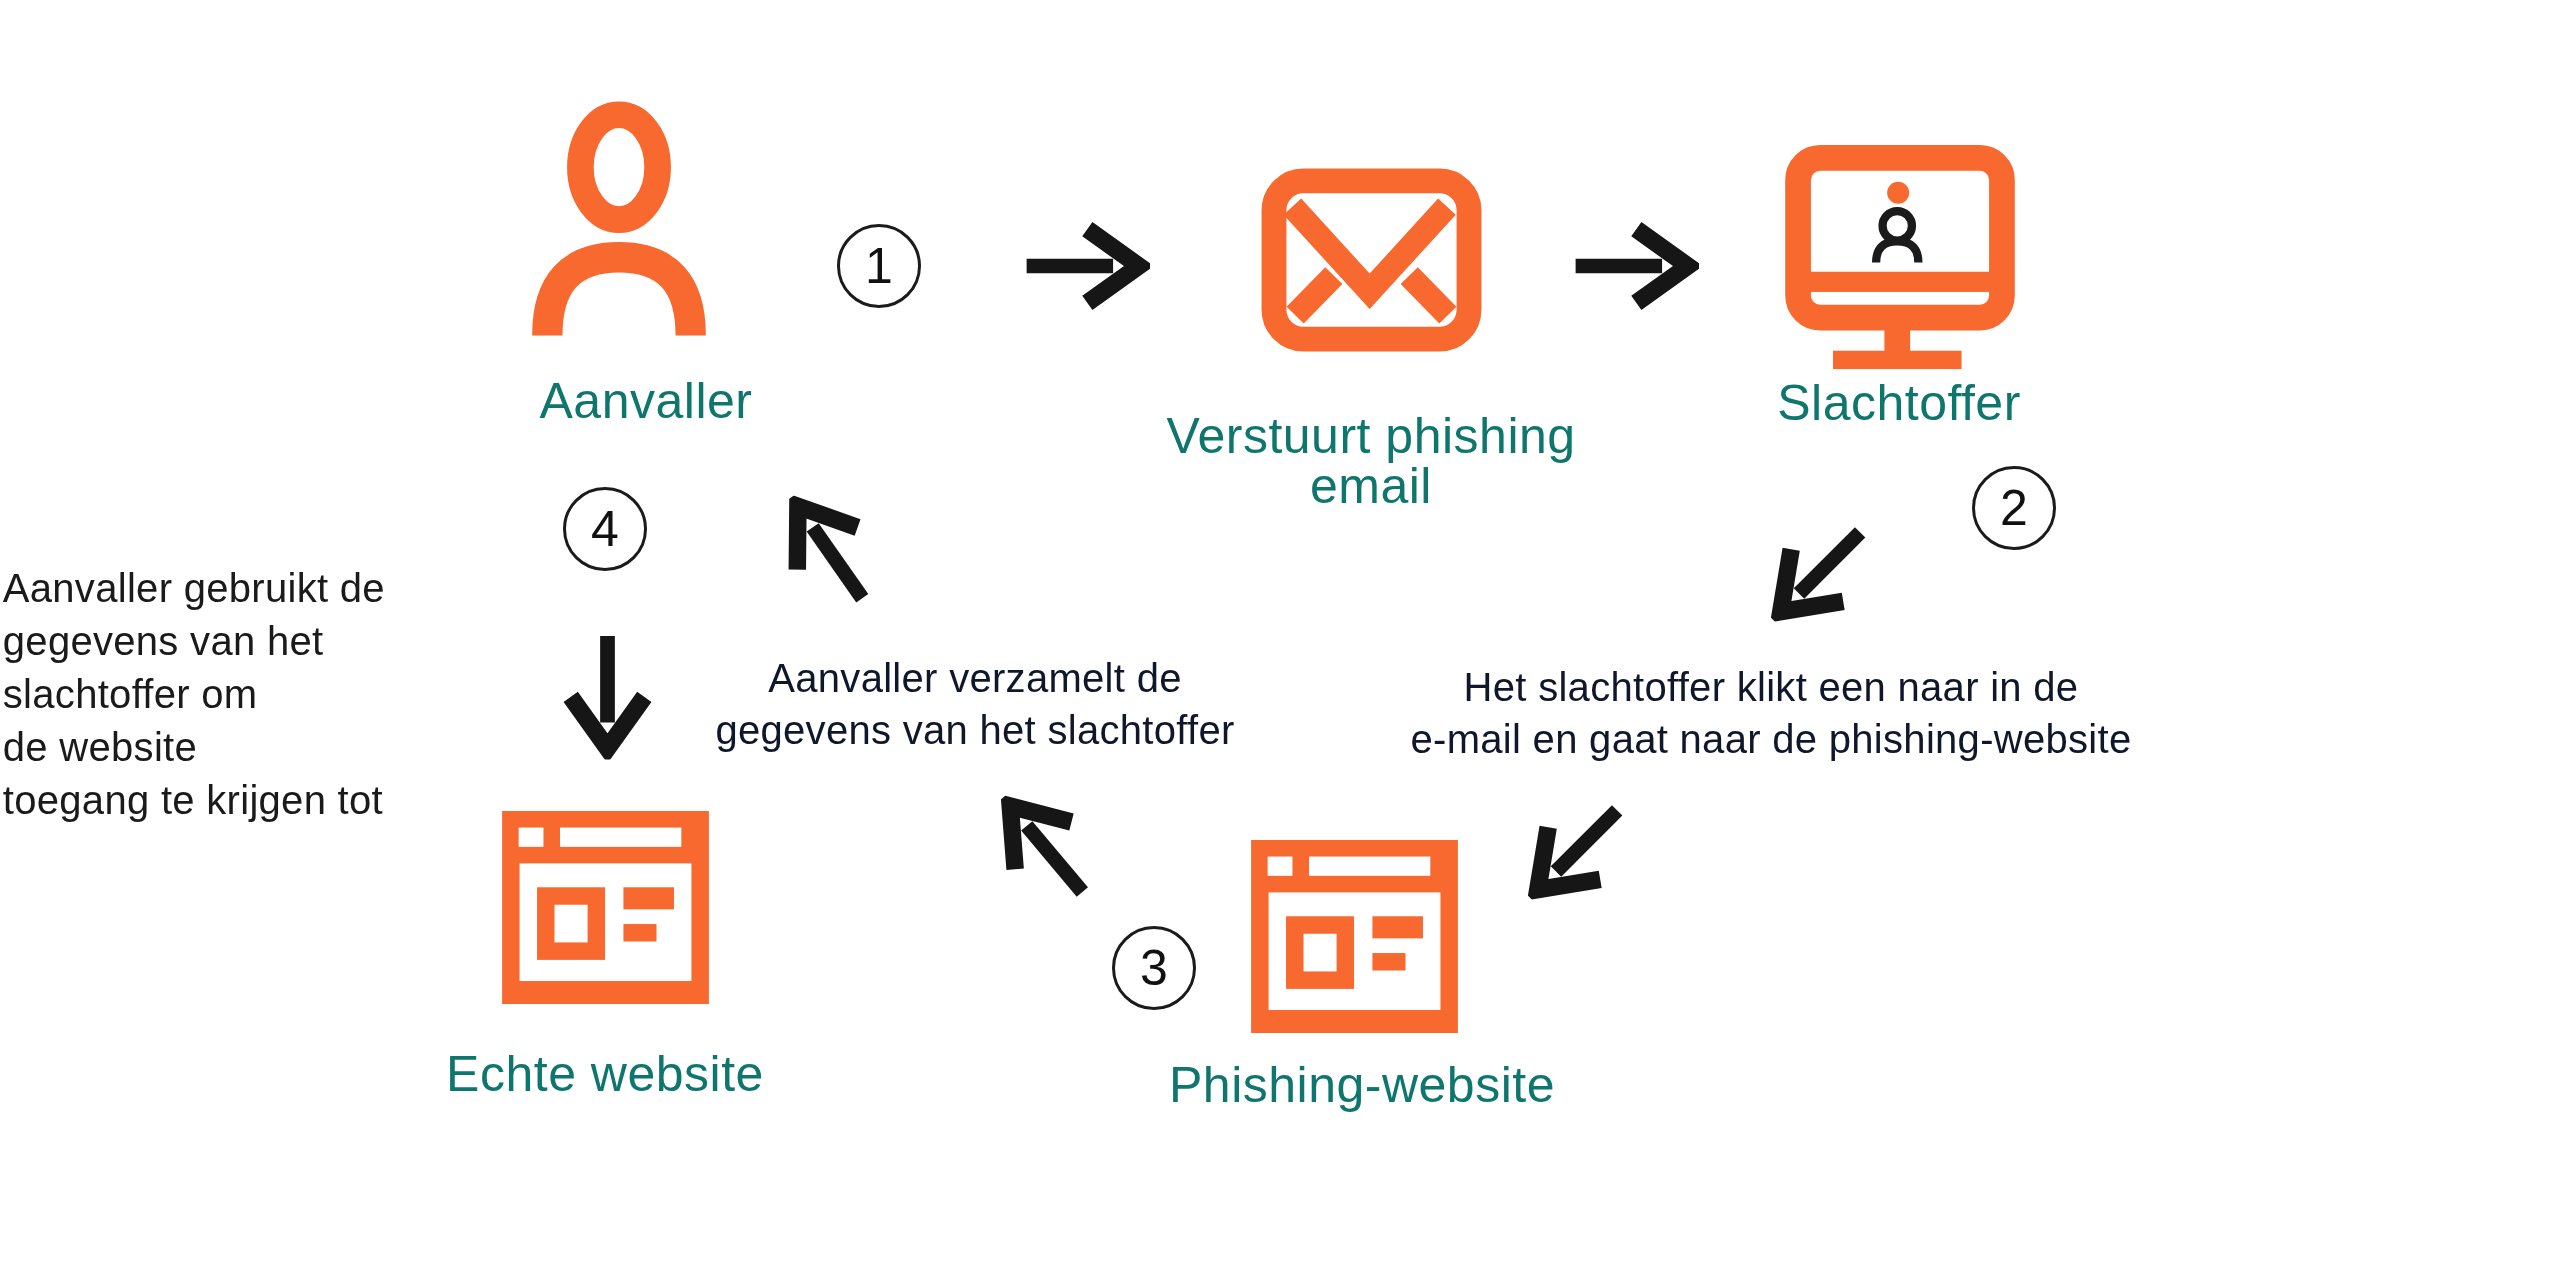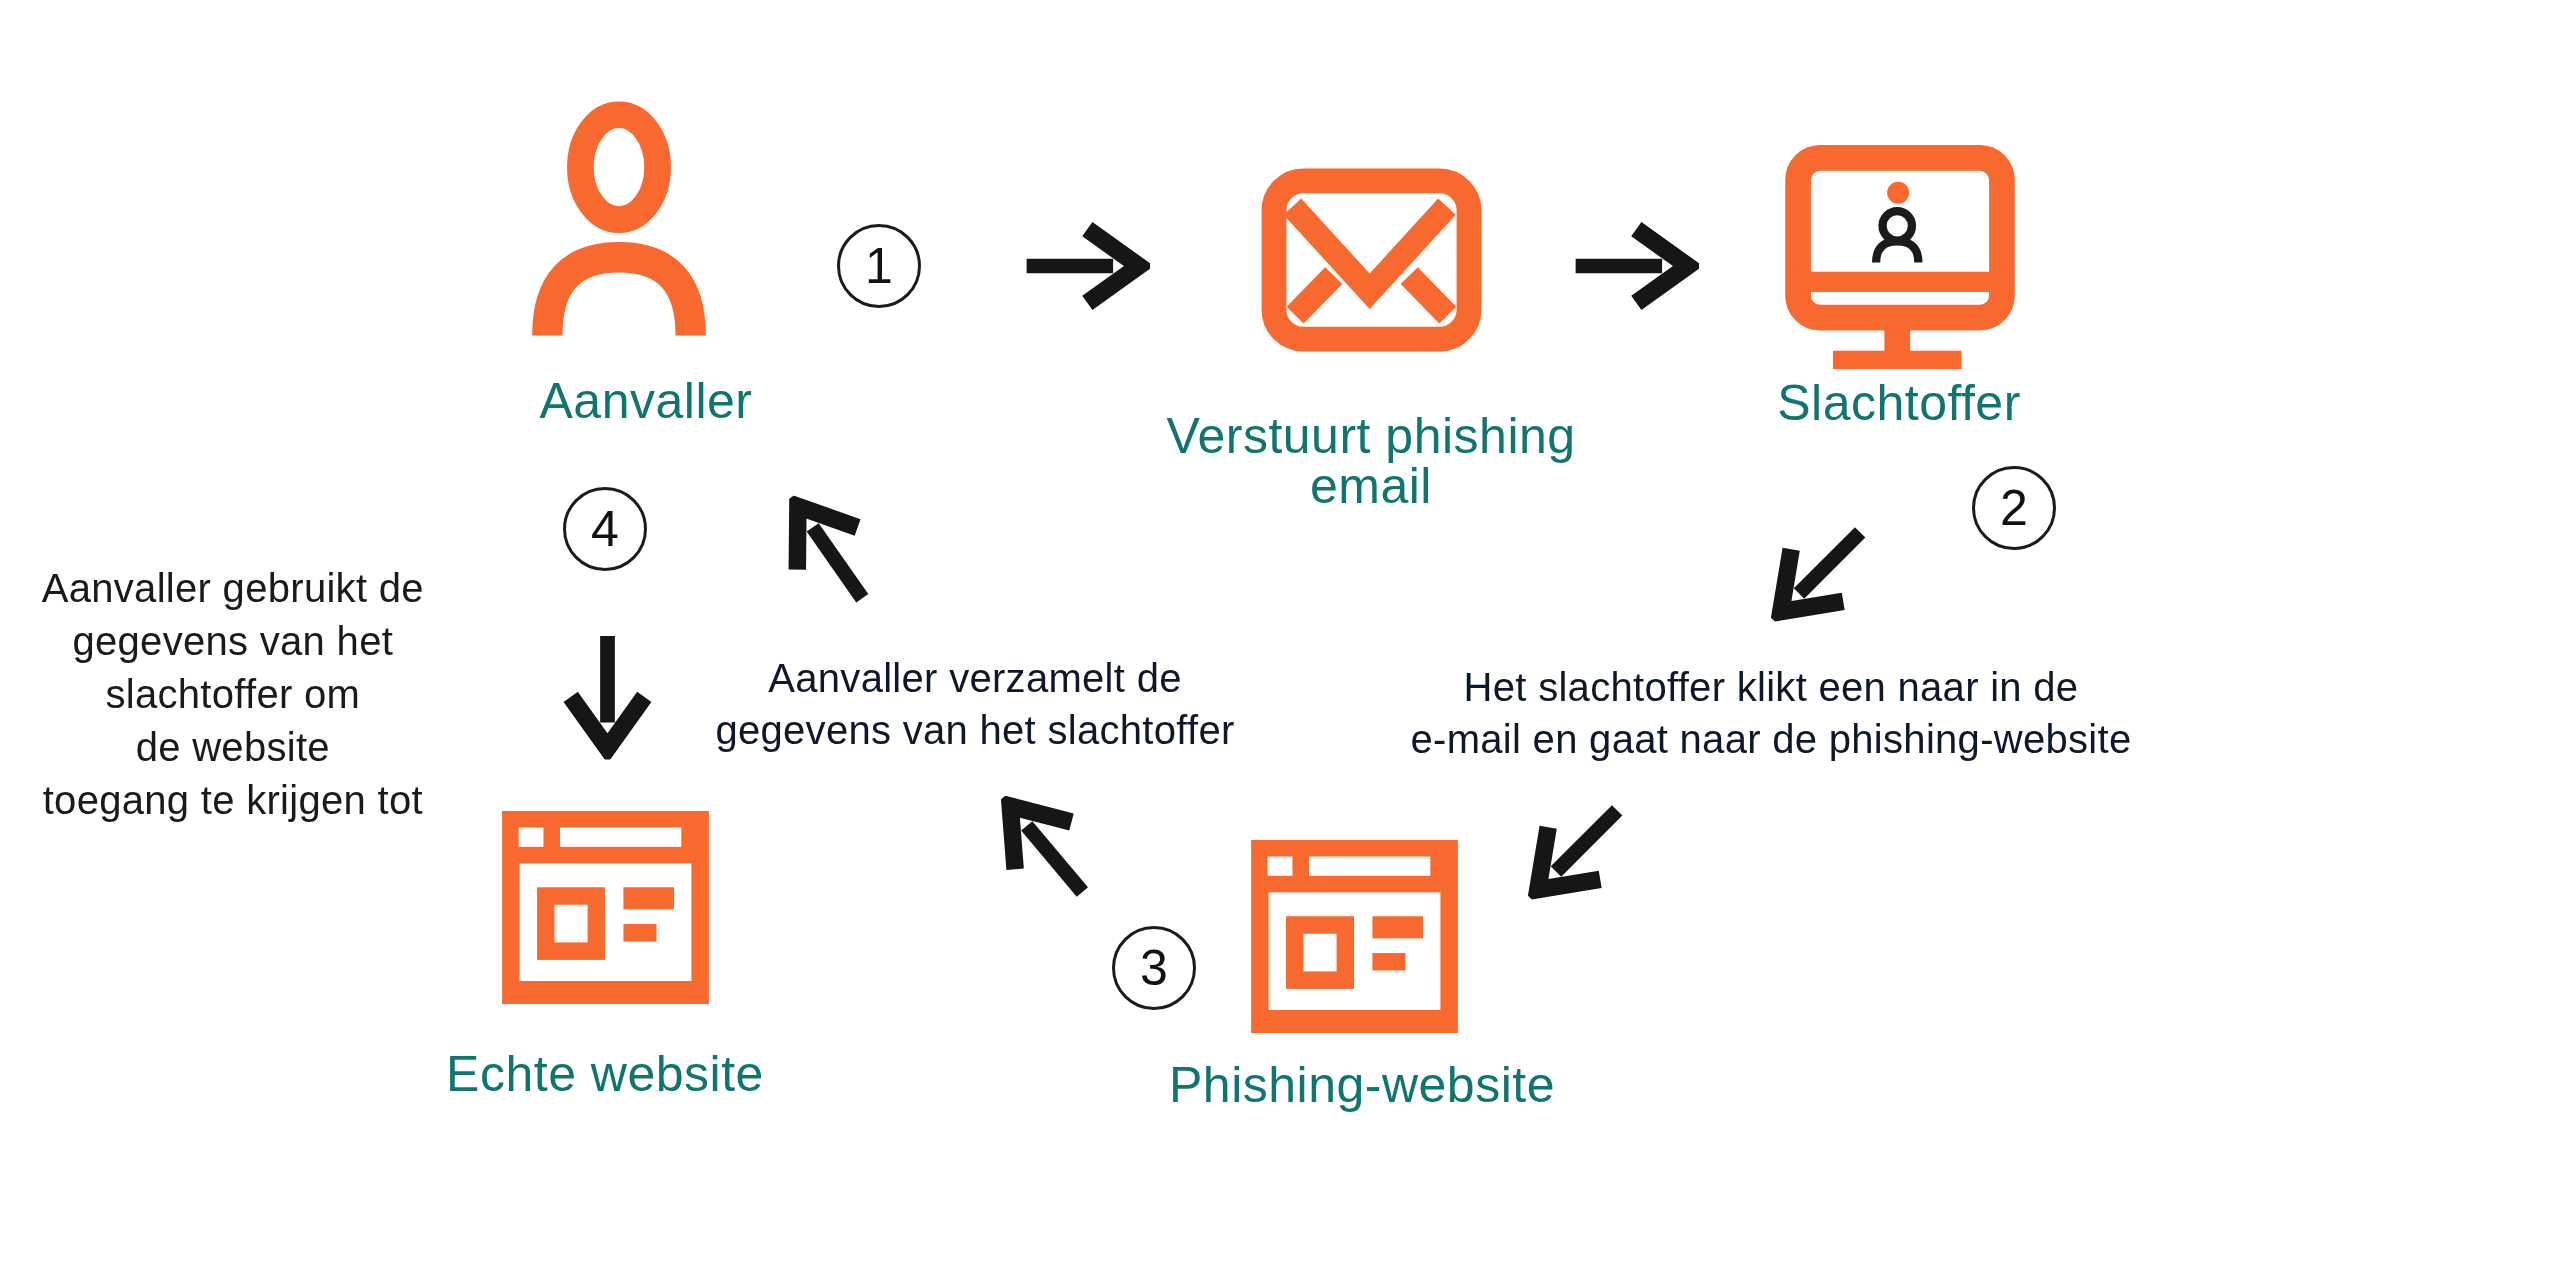--- a/index.html
+++ b/index.html
@@ -11,21 +11,21 @@
   .abs{position:absolute;}
   .node-label{
     font-size:50px;line-height:50px;text-align:center;color:#0f766e;
     letter-spacing:0.5px;width:460px;
   }
   .desc{
     font-size:40px;line-height:52px;text-align:center;color:#0f172a;
     letter-spacing:0.3px;
   }
   .desc-left{
-    font-size:40px;line-height:53px;text-align:center;color:#1a1a1a;
+    font-size:40px;line-height:53px;color:#1a1a1a;
     letter-spacing:0.3px;width:460px;
   }
   .step-circle{
     width:84px;height:84px;border:3.7px solid #1b1b1b;border-radius:50%;
     box-sizing:border-box;display:flex;align-items:center;justify-content:center;
     font-size:50px;font-weight:500;color:#111111;background:#ffffff;
   }
   .arrow{width:129px;height:92px;}
   .r135{transform:rotate(135deg);}
   .r90{transform:rotate(90deg);}

